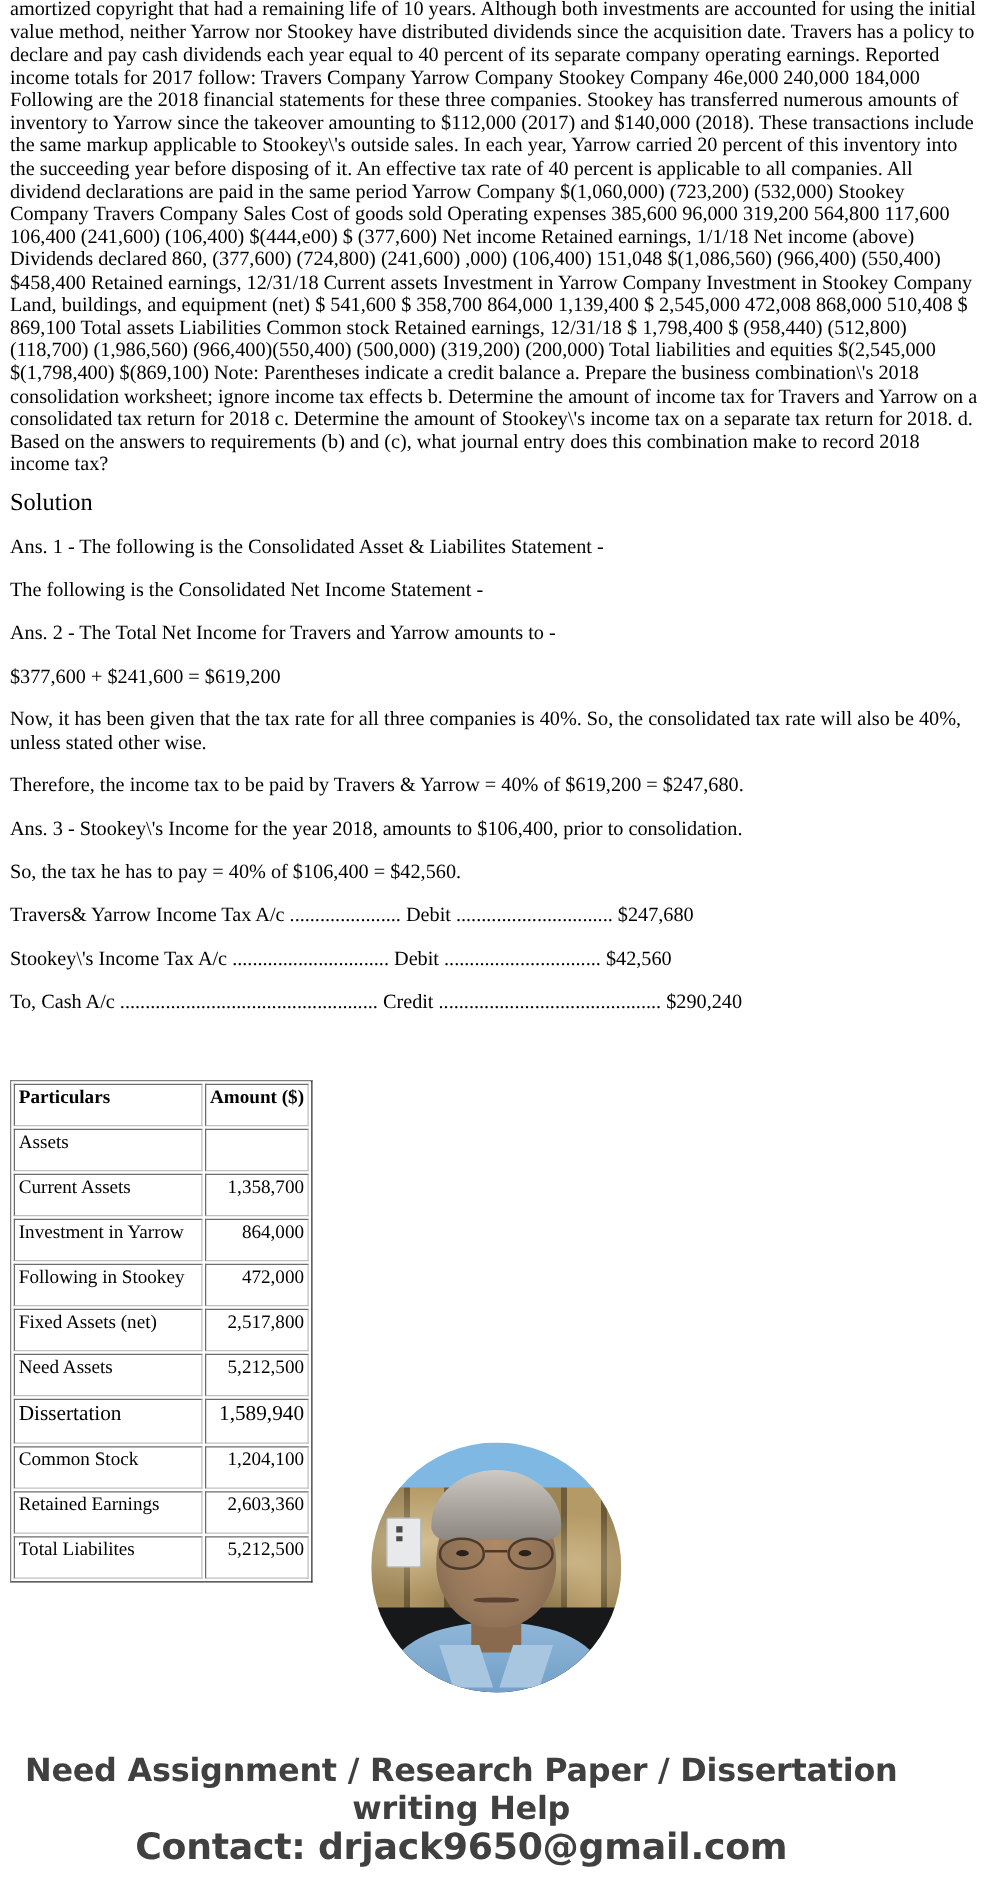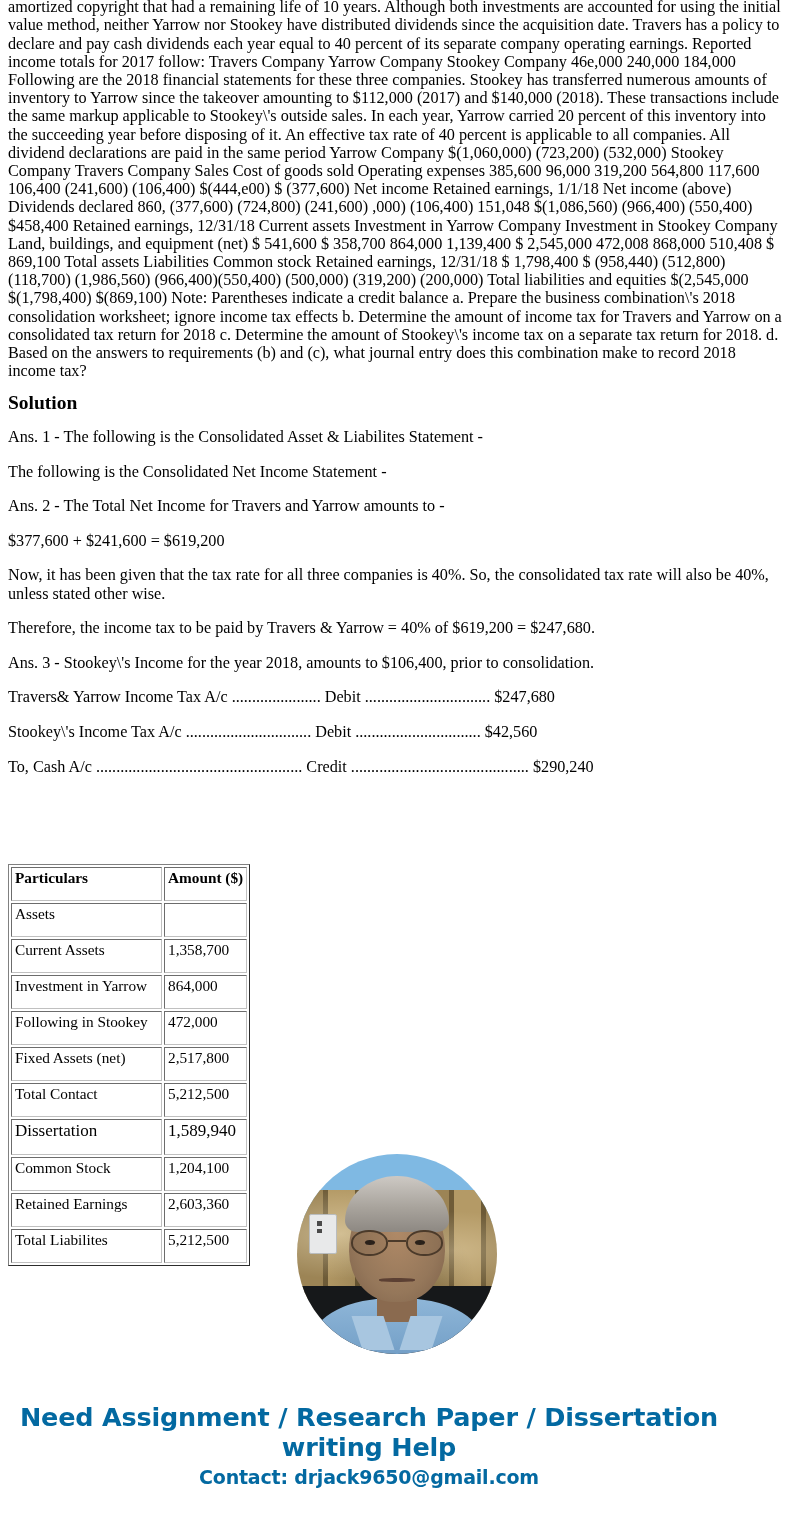--- a/index.html
+++ b/index.html
@@ -38,21 +38,21 @@
   #solution-block {
     position: absolute;
     left: 0;
     top: 392px;
     width: 794px;
     padding: 0 8px;
     box-sizing: border-box;
   }
   h3.solution-heading {
     font-size: 19.5px;
-    font-weight: bold;
+    font-weight: normal;
     margin: 0 0 14px 0;
     line-height: 22px;
   }
   p.sol-para {
     font-size: 16.2px;
     line-height: 18.4px;
     margin: 0 0 16.2px 0;
   }
   p.sol-para.two-line {
     margin-bottom: 16px;
@@ -78,21 +78,21 @@
     padding: 1px 3px 13px 3px;
     text-align: left;
     vertical-align: middle;
     font-weight: normal;
     white-space: nowrap;
   }
   table#summary-table th {
     font-weight: bold;
   }
   table#summary-table td.col-particular { width: 143px; }
-  table#summary-table td.col-amount     { width: 70px;  }
+  table#summary-table td.col-amount     { width: 70px; text-align: right;  }
   table#summary-table th.col-particular { width: 143px; }
   table#summary-table th.col-amount     { width: 70px;  }
   table#summary-table tr.section-row td {
     font-weight: normal;
   }
   table#summary-table tr.section-row.big td {
     font-size: 17px;
   }
 
   
@@ -257,29 +257,29 @@
 
   
   #footer-ad {
     position: absolute;
     left: 0;
     top: 1402px;
     width: 738px;
     text-align: center;
     font-family: "DejaVu Sans", "Liberation Sans", sans-serif;
     font-weight: bold;
-    color: #0369a1;
+    color: #404040;
   }
   #footer-ad .ad-line {
     font-size: 25.5px;
     line-height: 30px;
     letter-spacing: -0.2px;
   }
   #footer-ad .ad-contact {
-    font-size: 19px;
+    font-size: 29px;
     line-height: 30px;
     letter-spacing: -0.2px;
   }
 </style>
 </head>
 <body>
 
 <div id="question-wrap">
   <p id="question-text">date, the 20 percent noncontrolling interest fair value was $118,000. Any excess fair value was attributed to a fully amortized copyright that had a remaining life of 10 years. Although both investments are accounted for using the initial value method, neither Yarrow nor Stookey have distributed dividends since the acquisition date. Travers has a policy to declare and pay cash dividends each year equal to 40 percent of its separate company operating earnings. Reported income totals for 2017 follow: Travers Company Yarrow Company Stookey Company 46e,000 240,000 184,000 Following are the 2018 financial statements for these three companies. Stookey has transferred numerous amounts of inventory to Yarrow since the takeover amounting to $112,000 (2017) and $140,000 (2018). These transactions include the same markup applicable to Stookey\'s outside sales. In each year, Yarrow carried 20 percent of this inventory into the succeeding year before disposing of it. An effective tax rate of 40 percent is applicable to all companies. All dividend declarations are paid in the same period Yarrow Company $(1,060,000) (723,200) (532,000) Stookey Company Travers Company Sales Cost of goods sold Operating expenses 385,600 96,000 319,200 564,800 117,600 106,400 (241,600) (106,400) $(444,e00) $ (377,600) Net income Retained earnings, 1/1/18 Net income (above) Dividends declared 860, (377,600) (724,800) (241,600) ,000) (106,400) 151,048 $(1,086,560) (966,400) (550,400) $458,400 Retained earnings, 12/31/18 Current assets Investment in Yarrow Company Investment in Stookey Company Land, buildings, and equipment (net) $ 541,600 $ 358,700 864,000 1,139,400 $ 2,545,000 472,008 868,000 510,408 $ 869,100 Total assets Liabilities Common stock Retained earnings, 12/31/18 $ 1,798,400 $ (958,440) (512,800) (118,700) (1,986,560) (966,400)(550,400) (500,000) (319,200) (200,000) Total liabilities and equities $(2,545,000 $(1,798,400) $(869,100) Note: Parentheses indicate a credit balance a. Prepare the business combination\'s 2018 consolidation worksheet; ignore income tax effects b. Determine the amount of income tax for Travers and Yarrow on a consolidated tax return for 2018 c. Determine the amount of Stookey\'s income tax on a separate tax return for 2018. d. Based on the answers to requirements (b) and (c), what journal entry does this combination make to record 2018 income tax?</p>
 </div>
@@ -287,20 +287,21 @@
 <div id="solution-block">
   <h3 class="solution-heading">Solution</h3>
 
   <p class="sol-para">Ans. 1 - The following is the Consolidated Asset &amp; Liabilites Statement -</p>
   <p class="sol-para">The following is the Consolidated Net Income Statement -</p>
   <p class="sol-para">Ans. 2 - The Total Net Income for Travers and Yarrow amounts to -</p>
   <p class="sol-para">$377,600 + $241,600 = $619,200</p>
   <p class="sol-para two-line">Now, it has been given that the tax rate for all three companies is 40%. So, the consolidated tax rate will also be 40%, unless stated other wise.</p>
   <p class="sol-para">Therefore, the income tax to be paid by Travers &amp; Yarrow = 40% of $619,200 = $247,680.</p>
   <p class="sol-para">Ans. 3 - Stookey\'s Income for the year 2018, amounts to $106,400, prior to consolidation.</p>
+  <p class="sol-para">So, the tax he has to pay = 40% of $106,400 = $42,560.</p>
   <p class="sol-para">Travers&amp; Yarrow Income Tax A/c ...................... Debit ............................... $247,680</p>
   <p class="sol-para">Stookey\'s Income Tax A/c ............................... Debit ............................... $42,560</p>
   <p class="sol-para">To, Cash A/c ................................................... Credit ............................................ $290,240</p>
 </div>
 
 <div id="summary-table-wrap">
   <table id="summary-table">
     <thead>
       <tr>
         <th class="col-particular">Particulars</th>
@@ -323,21 +324,21 @@
         </tr>
         <tr>
           <td class="col-particular">Following in Stookey</td>
           <td class="col-amount">472,000</td>
         </tr>
         <tr>
           <td class="col-particular">Fixed Assets (net)</td>
           <td class="col-amount">2,517,800</td>
         </tr>
         <tr>
-          <td class="col-particular">Total Contact</td>
+          <td class="col-particular">Need Assets</td>
           <td class="col-amount">5,212,500</td>
         </tr>
         <tr class="section-row big">
           <td class="col-particular">Dissertation</td>
           <td class="col-amount">1,589,940</td>
         </tr>
         <tr>
           <td class="col-particular">Common Stock</td>
           <td class="col-amount">1,204,100</td>
         </tr>

